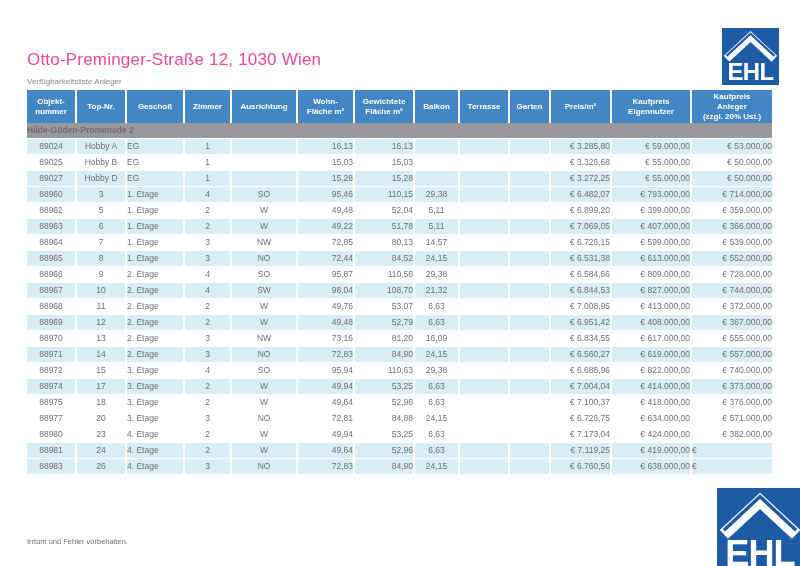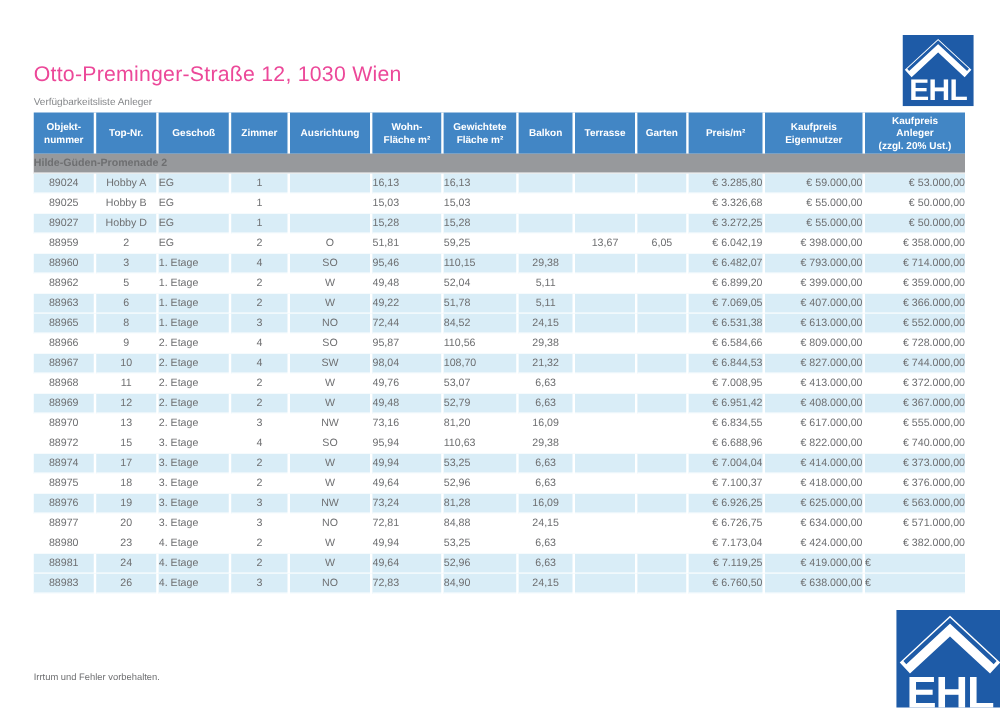--- a/index.html
+++ b/index.html
@@ -35,21 +35,21 @@
     font-size:8.5px;color:#6e6f71;height:15px;line-height:15px;
     border-right:2px solid #fff;border-bottom:1px solid #fff;
     padding:0;box-sizing:border-box;white-space:nowrap;overflow:hidden;
   }
   table.avail td:last-child{border-right:none;}
   tr.odd td{background:#d9edf7;}
   tr.even td{background:#ffffff;}
   td.al{text-align:left;padding-left:5px;}
   td.ac{text-align:center;}
   td.ar{text-align:right;padding-right:8px;}
-  td.arf{padding-right:15px;}
+  td.arf{text-align:right;padding-right:15px;}
   td.partial{text-align:left;padding-left:7px;}
 </style>
 </head>
 <body>
 
 <div class="title">Otto-Preminger-Straße 12, 1030 Wien</div>
 <div class="subtitle">Verfügbarkeitsliste Anleger</div>
 
 <table class="avail">
   <colgroup>
@@ -134,35 +134,20 @@
         <td class="ac"></td>
         <td class="arf">15,28</td>
         <td class="arf">15,28</td>
         <td class="ac"></td>
         <td class="ac"></td>
         <td class="ac"></td>
         <td class="ar">€ 3.272,25</td>
         <td class="ar">€ 55.000,00</td>
         <td class="ar">€ 50.000,00</td>
       </tr>
-      <tr class="even">
-        <td class="ac">88959</td>
-        <td class="ac">2</td>
-        <td class="al">EG</td>
-        <td class="ac">2</td>
-        <td class="ac">O</td>
-        <td class="arf">51,81</td>
-        <td class="arf">59,25</td>
-        <td class="ac"></td>
-        <td class="ac">13,67</td>
-        <td class="ac">6,05</td>
-        <td class="ar">€ 6.042,19</td>
-        <td class="ar">€ 398.000,00</td>
-        <td class="ar">€ 358.000,00</td>
-      </tr>
       <tr class="odd">
         <td class="ac">88960</td>
         <td class="ac">3</td>
         <td class="al">1. Etage</td>
         <td class="ac">4</td>
         <td class="ac">SO</td>
         <td class="arf">95,46</td>
         <td class="arf">110,15</td>
         <td class="ac">29,38</td>
         <td class="ac"></td>
@@ -194,20 +179,35 @@
         <td class="ac">W</td>
         <td class="arf">49,22</td>
         <td class="arf">51,78</td>
         <td class="ac">5,11</td>
         <td class="ac"></td>
         <td class="ac"></td>
         <td class="ar">€ 7.069,05</td>
         <td class="ar">€ 407.000,00</td>
         <td class="ar">€ 366.000,00</td>
       </tr>
+      <tr class="even">
+        <td class="ac">88964</td>
+        <td class="ac">7</td>
+        <td class="al">1. Etage</td>
+        <td class="ac">3</td>
+        <td class="ac">NW</td>
+        <td class="arf">72,85</td>
+        <td class="arf">80,13</td>
+        <td class="ac">14,57</td>
+        <td class="ac"></td>
+        <td class="ac"></td>
+        <td class="ar">€ 6.726,15</td>
+        <td class="ar">€ 599.000,00</td>
+        <td class="ar">€ 539.000,00</td>
+      </tr>
       <tr class="odd">
         <td class="ac">88965</td>
         <td class="ac">8</td>
         <td class="al">1. Etage</td>
         <td class="ac">3</td>
         <td class="ac">NO</td>
         <td class="arf">72,44</td>
         <td class="arf">84,52</td>
         <td class="ac">24,15</td>
         <td class="ac"></td>
@@ -283,20 +283,35 @@
         <td class="ac">3</td>
         <td class="ac">NW</td>
         <td class="arf">73,16</td>
         <td class="arf">81,20</td>
         <td class="ac">16,09</td>
         <td class="ac"></td>
         <td class="ac"></td>
         <td class="ar">€ 6.834,55</td>
         <td class="ar">€ 617.000,00</td>
         <td class="ar">€ 555.000,00</td>
+      </tr>
+      <tr class="odd">
+        <td class="ac">88971</td>
+        <td class="ac">14</td>
+        <td class="al">2. Etage</td>
+        <td class="ac">3</td>
+        <td class="ac">NO</td>
+        <td class="arf">72,83</td>
+        <td class="arf">84,90</td>
+        <td class="ac">24,15</td>
+        <td class="ac"></td>
+        <td class="ac"></td>
+        <td class="ar">€ 6.560,27</td>
+        <td class="ar">€ 619.000,00</td>
+        <td class="ar">€ 557.000,00</td>
       </tr>
       <tr class="even">
         <td class="ac">88972</td>
         <td class="ac">15</td>
         <td class="al">3. Etage</td>
         <td class="ac">4</td>
         <td class="ac">SO</td>
         <td class="arf">95,94</td>
         <td class="arf">110,63</td>
         <td class="ac">29,38</td>
@@ -329,35 +344,20 @@
         <td class="ac">W</td>
         <td class="arf">49,64</td>
         <td class="arf">52,96</td>
         <td class="ac">6,63</td>
         <td class="ac"></td>
         <td class="ac"></td>
         <td class="ar">€ 7.100,37</td>
         <td class="ar">€ 418.000,00</td>
         <td class="ar">€ 376.000,00</td>
       </tr>
-      <tr class="odd">
-        <td class="ac">88976</td>
-        <td class="ac">19</td>
-        <td class="al">3. Etage</td>
-        <td class="ac">3</td>
-        <td class="ac">NW</td>
-        <td class="arf">73,24</td>
-        <td class="arf">81,28</td>
-        <td class="ac">16,09</td>
-        <td class="ac"></td>
-        <td class="ac"></td>
-        <td class="ar">€ 6.926,25</td>
-        <td class="ar">€ 625.000,00</td>
-        <td class="ar">€ 563.000,00</td>
-      </tr>
       <tr class="even">
         <td class="ac">88977</td>
         <td class="ac">20</td>
         <td class="al">3. Etage</td>
         <td class="ac">3</td>
         <td class="ac">NO</td>
         <td class="arf">72,81</td>
         <td class="arf">84,88</td>
         <td class="ac">24,15</td>
         <td class="ac"></td>

